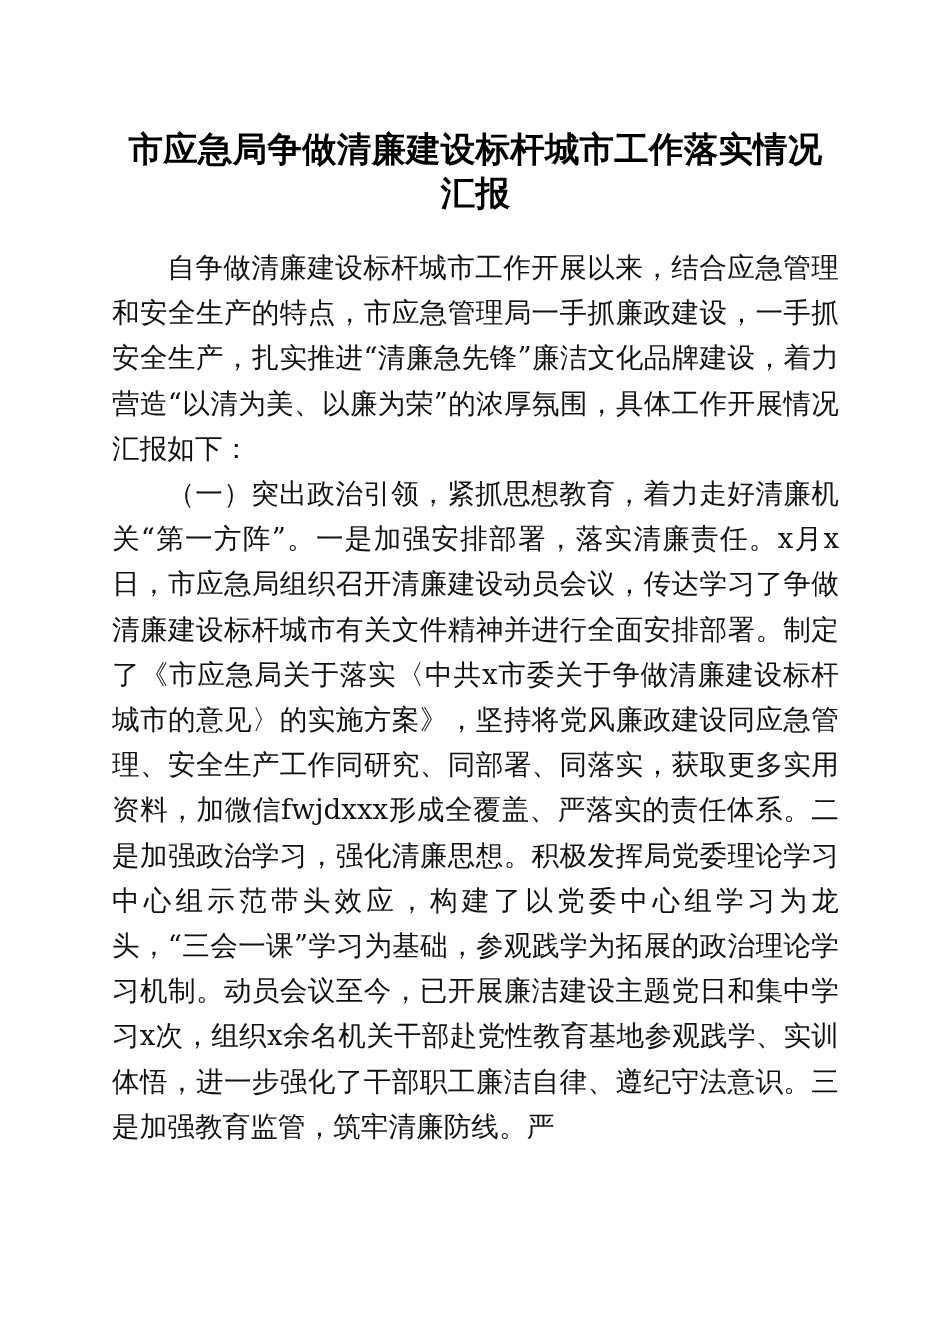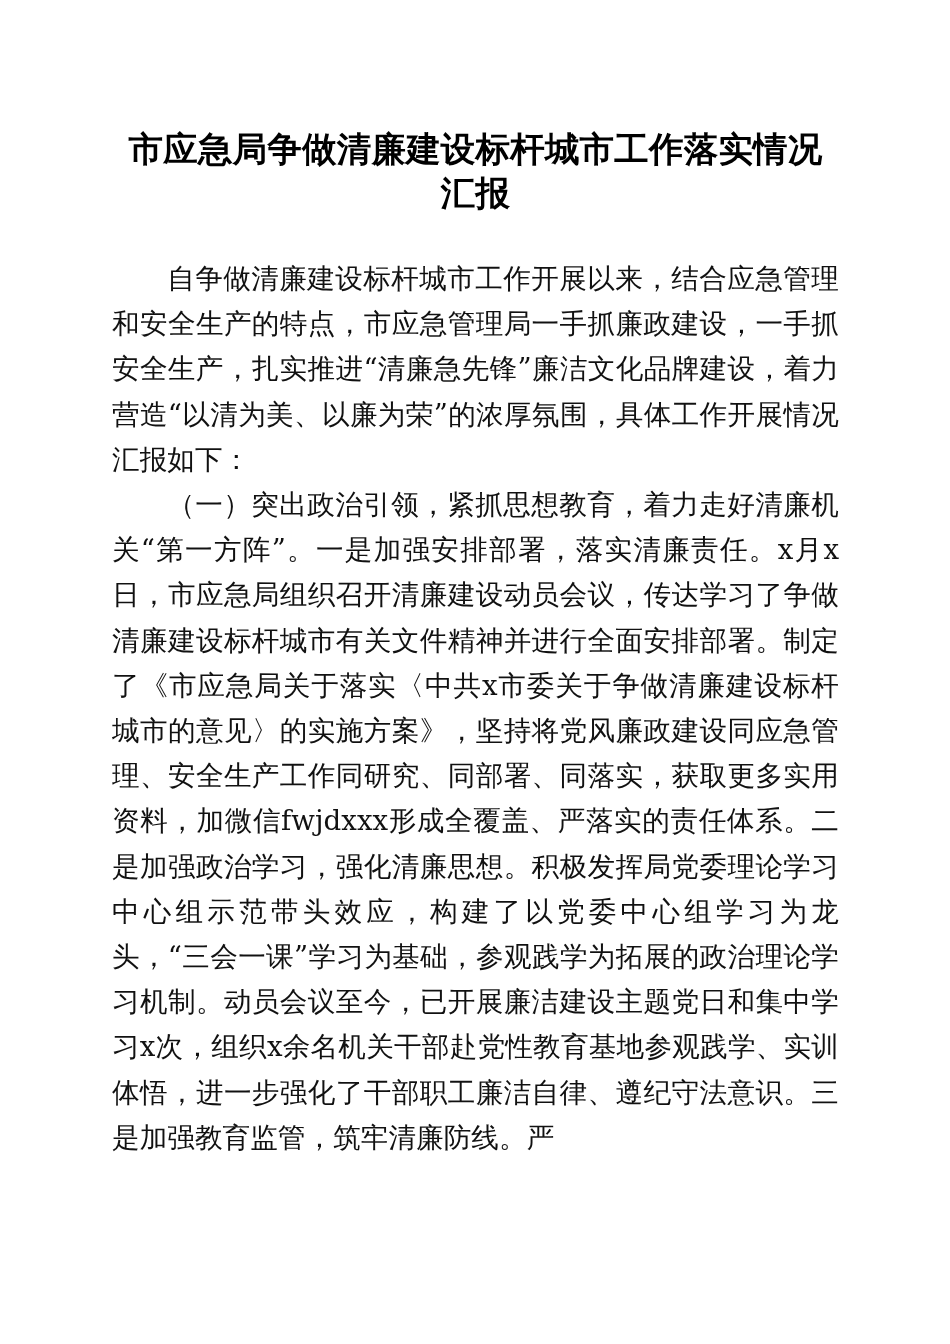--- a/index.html
+++ b/index.html
@@ -56,21 +56,21 @@
     line-height: 45.2px;
     text-align: justify;
     text-justify: inter-character;
     text-indent: 2em;
     word-break: break-all;
     letter-spacing: 0.05px;
     color: #111;
   }
 
   .para.first {
-    margin-top: 41px;
+    margin-top: 30px;
   }
 
   
   .section-heading {
     margin: 0;
     padding: 0;
     font-family: "Liberation Sans", "DejaVu Sans", sans-serif;
     font-weight: 700;
     font-size: 27.8px;
     line-height: 45.2px;

